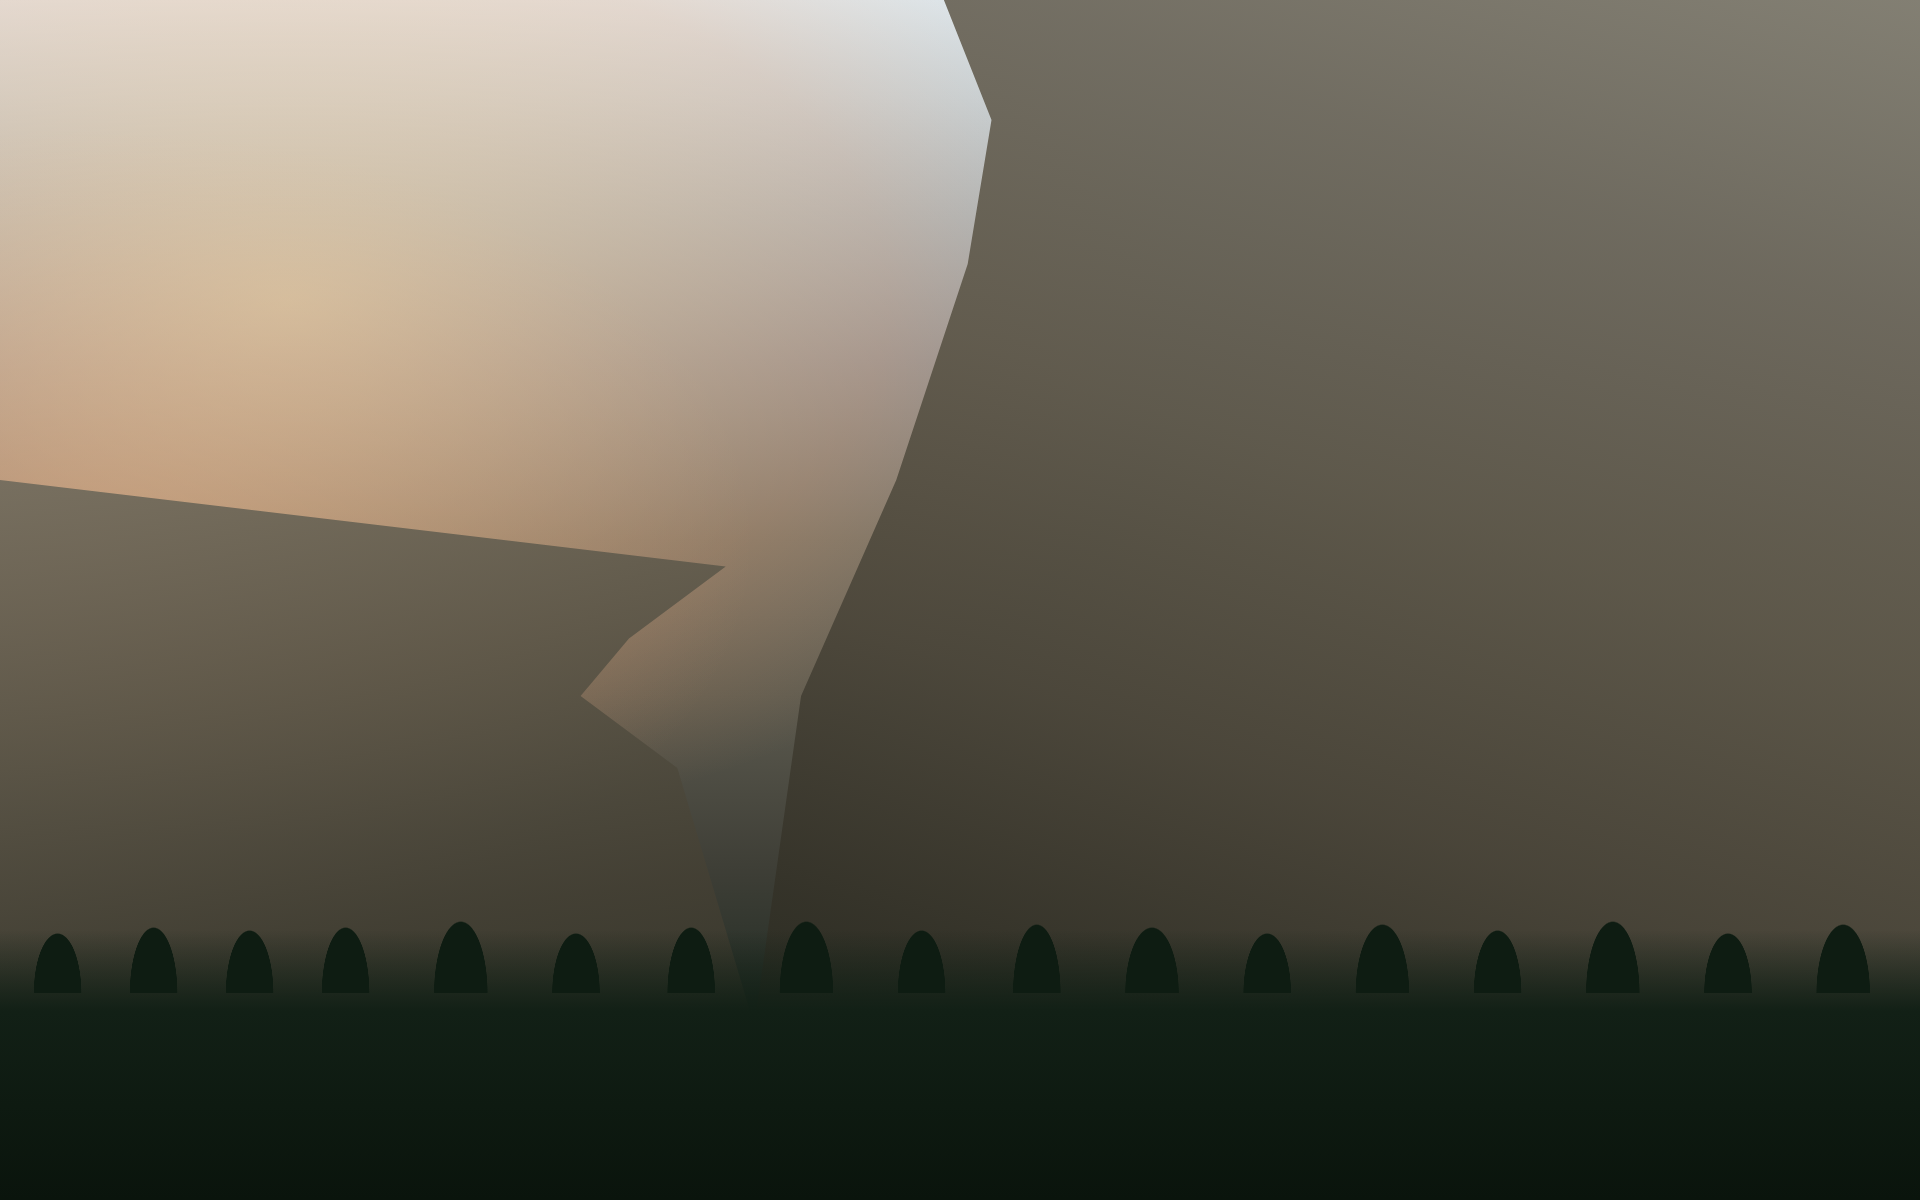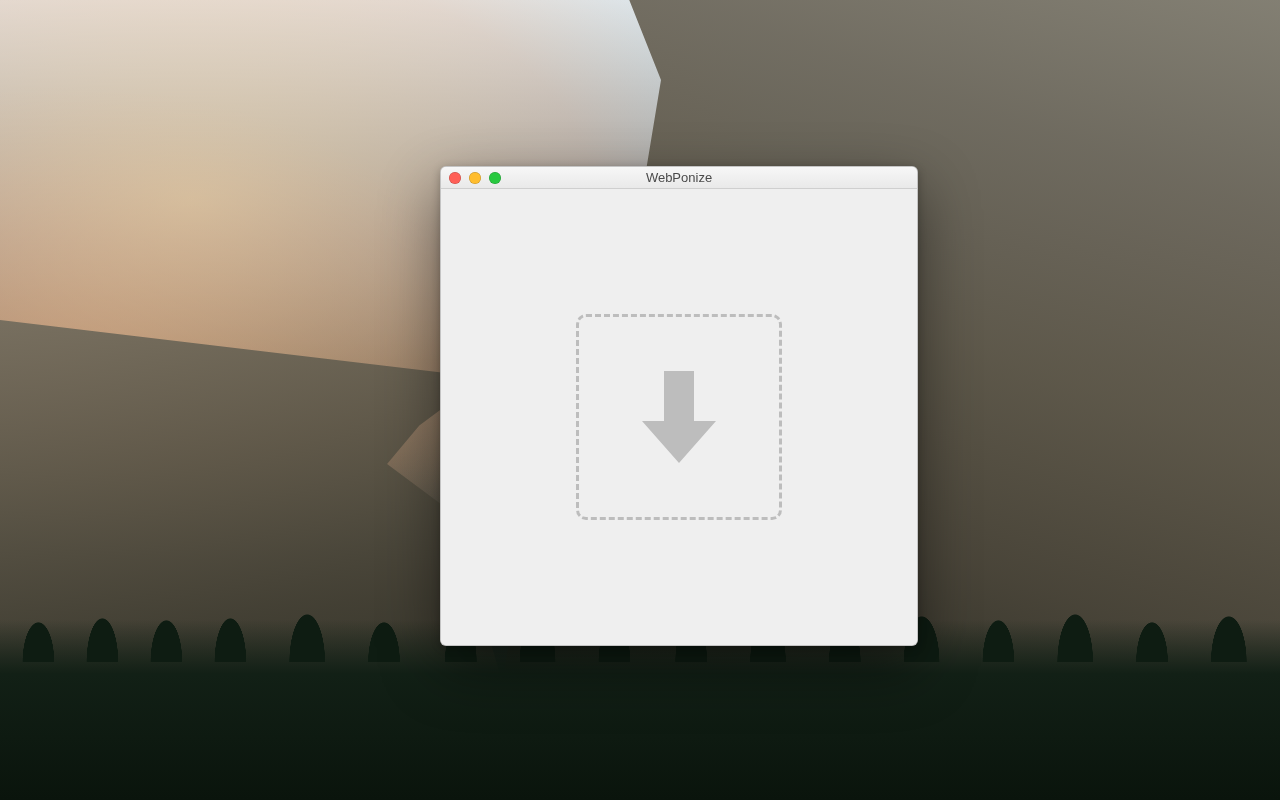--- a/index.html
+++ b/index.html
@@ -111,30 +111,13 @@
 </head>
 <body>
 
 <div class="desktop">
   <div class="bg-layer">
     <div class="cliff-right"></div>
     <div class="cliff-left"></div>
     <div class="trees"></div>
   </div>
 
-  <div class="window">
-    <div class="titlebar">
-      <div class="traffic-lights">
-        <div class="tl close"></div>
-        <div class="tl min"></div>
-        <div class="tl zoom"></div>
-      </div>
-      <div class="title">WebPonize</div>
-    </div>
-    <div class="content">
-      <div class="dropzone">
-        <svg class="arrow-down" width="78" height="96" viewBox="0 0 78 96">
-          <path fill="#bdbdbd" d="M24 2 h30 v50 h22 L39 94 2 52 h22 z"></path>
-        </svg>
-      </div>
-    </div>
-  </div>
 </div>
 
 </body></html>

